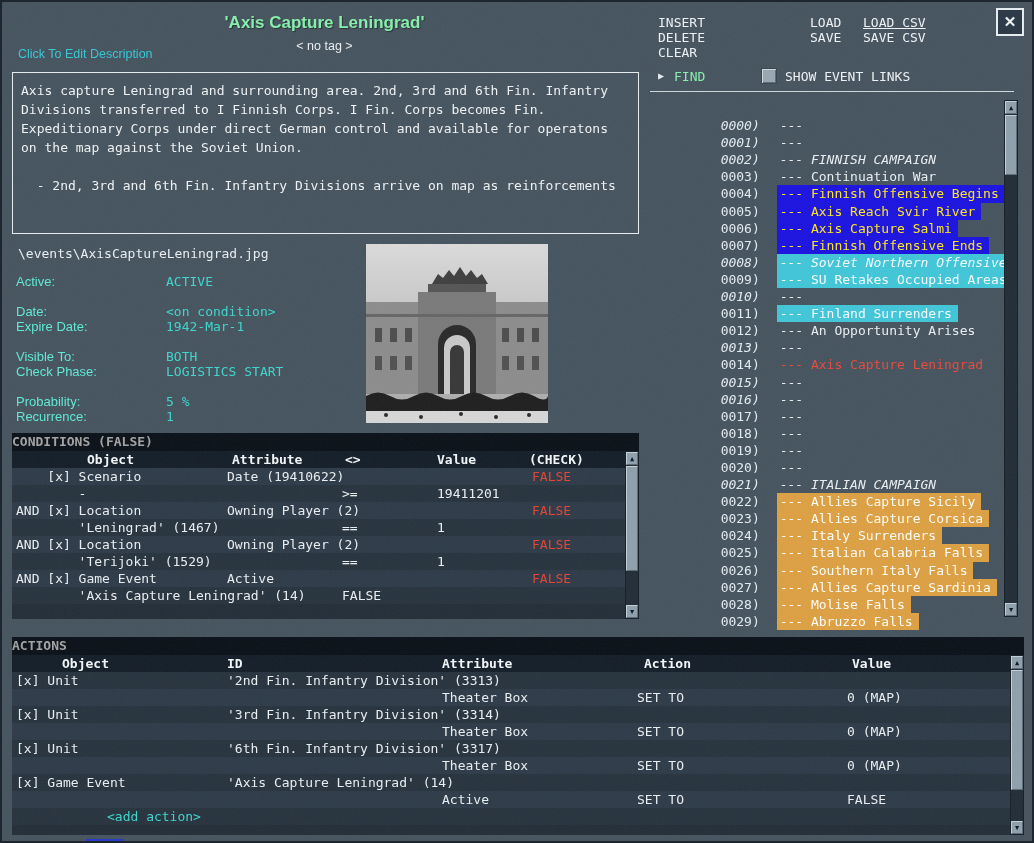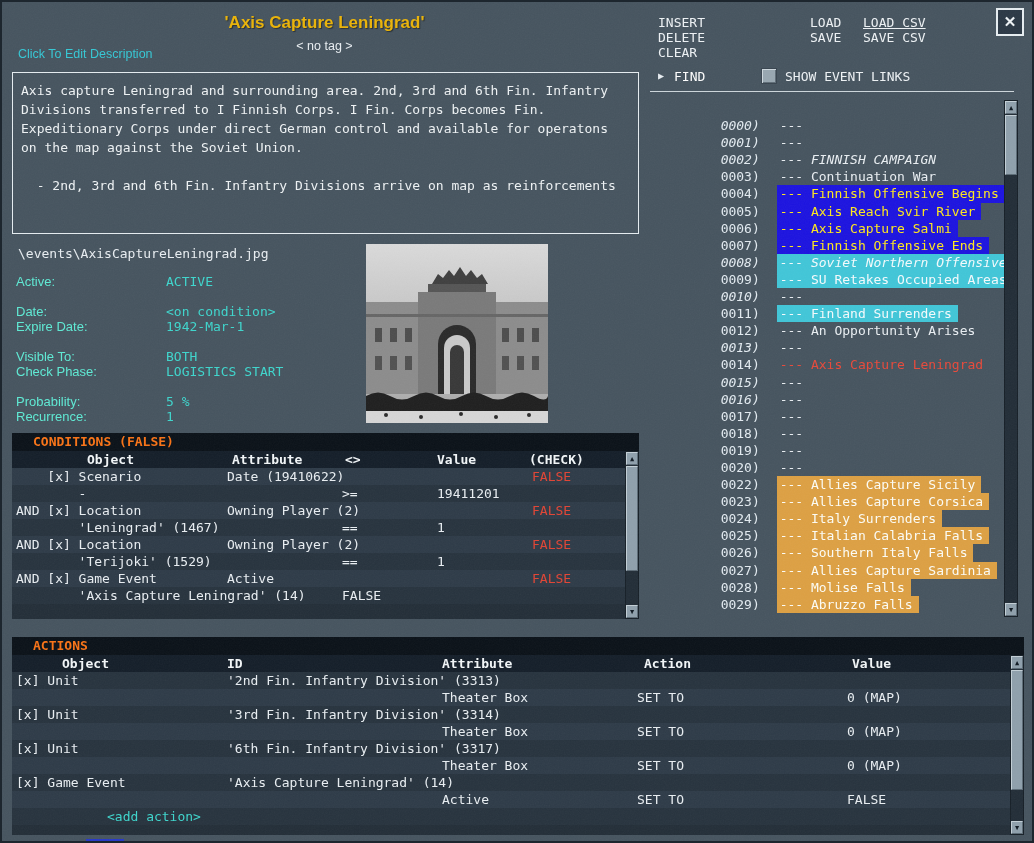--- a/index.html
+++ b/index.html
@@ -5,21 +5,21 @@
   html,body{margin:0;padding:0;background:#2b343d;}
   .screen{
     position:relative;width:1034px;height:843px;overflow:hidden;
     background:#46545f;border:2px solid #1d262e;box-sizing:border-box;
     font-family:"DejaVu Sans Mono",monospace;font-size:13px;color:#e9eef2;
   }
   .abs{position:absolute;}
 
   
   .evt-title{left:0;top:11px;width:645px;text-align:center;
-    font:bold 17px "Liberation Sans",sans-serif;color:#eab308;
+    font:bold 17px "Liberation Sans",sans-serif;color:#86efac;
     text-shadow:1px 1px 1px rgba(0,0,0,.45);}
   .evt-tag{left:0;top:37px;width:645px;text-align:center;
     font:12.5px "Liberation Sans",sans-serif;color:#e9eef2;}
   .edit-desc{left:16px;top:45px;font:12.5px "Liberation Sans",sans-serif;color:#35c8d5;cursor:pointer;}
 
   
   .desc-box{left:10px;top:70px;width:627px;height:162px;border:1px solid #e6edf1;
     padding:8px;box-sizing:border-box;white-space:pre-wrap;line-height:19px;color:#eef2f4;}
 
   
@@ -27,22 +27,22 @@
   .fields{left:14px;top:272px;width:345px;}
   .field-row{height:15px;line-height:15px;}
   .field-row[data-gap="1"]{margin-top:15px;}
   .field-label{display:inline-block;width:150px;font-family:Liberation Sans, sans-serif;color:#5eead4;}
   .field-value{color:#3ed6cd;cursor:pointer;}
 
   .photo{left:364px;top:242px;width:182px;height:179px;overflow:hidden;}
 
   
   .panel{background:#26323d;}
-  .panel-titlebar{height:18px;line-height:18px;background:#0a1118;color:#f97316;
-    font-weight:bold;padding-left:21px;}
+  .panel-titlebar{height:18px;line-height:18px;background:#0a1118;color:#a3a3a3;
+    font-weight:bold;padding-left:0;}
   .colhead{height:17px;line-height:17px;background:#141e29;font-weight:bold;color:#f2f6f8;}
   .grid-row{display:grid;height:17px;line-height:17px;white-space:pre;}
   .grid-row>span{overflow:visible;}
   .grid-row[data-tone="light"]{background:#2e3b48;}
   .grid-row[data-tone="dark"]{background:#27333e;}
 
   .cond-panel{left:10px;top:431px;width:627px;height:186px;}
   .cond-cols{grid-template-columns:205px 115px 95px 95px 1fr;}
   .cond-head .h1{padding-left:75px;} .cond-head .h2{padding-left:15px;}
   .cond-head .h3{padding-left:13px;} .cond-head .h4{padding-left:10px;} .cond-head .h5{padding-left:7px;}
@@ -59,21 +59,21 @@
   .act-fill{height:10px;background:#232e38;}
 
   
   .menu-item{color:#eef2f5;cursor:pointer;height:15px;line-height:15px;}
   .close-btn{left:994px;top:6px;width:28px;height:28px;border:2px solid #e6edf1;
     box-sizing:border-box;background:#2b3845;color:#eef3f6;font:bold 15px "Liberation Sans",sans-serif;
     text-align:center;line-height:24px;cursor:pointer;}
 
   .find-row{left:648px;top:66px;width:364px;height:18px;}
   .find-arrow{position:absolute;left:8px;top:2px;font-size:10px;color:#e8eef2;}
-  .find-label{position:absolute;left:24px;top:1px;color:#ffffff;}
+  .find-label{position:absolute;left:24px;top:1px;color:#86efac;}
   .checkbox{position:absolute;left:111px;top:0;width:16px;height:16px;background:#98a7b1;
     border:1px solid #394550;box-sizing:border-box;
     box-shadow:inset 1px 1px 0 #cdd7dd,inset -1px -1px 0 #5f6d77;cursor:pointer;}
   .show-links{position:absolute;left:135px;top:1px;color:#eef2f5;}
   .hr-line{left:648px;top:89px;width:364px;height:1px;background:#cdd6db;}
 
   
   .ev-list{left:648px;top:98px;width:354px;}
   .ev-row{height:17.1px;line-height:17.1px;padding-left:8px;white-space:pre;cursor:pointer;}
   .ev-num{display:inline-block;width:56px;color:#e3ebf1;}
@@ -454,20 +454,23 @@
       </div>
 
       <div class="ev-row">
         <span class="ev-num">0019)</span><span class="ev-text">---</span>
       </div>
 
       <div class="ev-row">
         <span class="ev-num">0020)</span><span class="ev-text">---</span>
       </div>
 
+      <div class="ev-row">
+        <span class="ev-num" data-it="1">0021)</span><span class="ev-text" data-hl="title">--- ITALIAN CAMPAIGN</span>
+      </div>
 
       <div class="ev-row">
         <span class="ev-num">0022)</span><span class="ev-text" data-hl="orange">--- Allies Capture Sicily</span>
       </div>
 
       <div class="ev-row">
         <span class="ev-num">0023)</span><span class="ev-text" data-hl="orange">--- Allies Capture Corsica</span>
       </div>
 
       <div class="ev-row">

